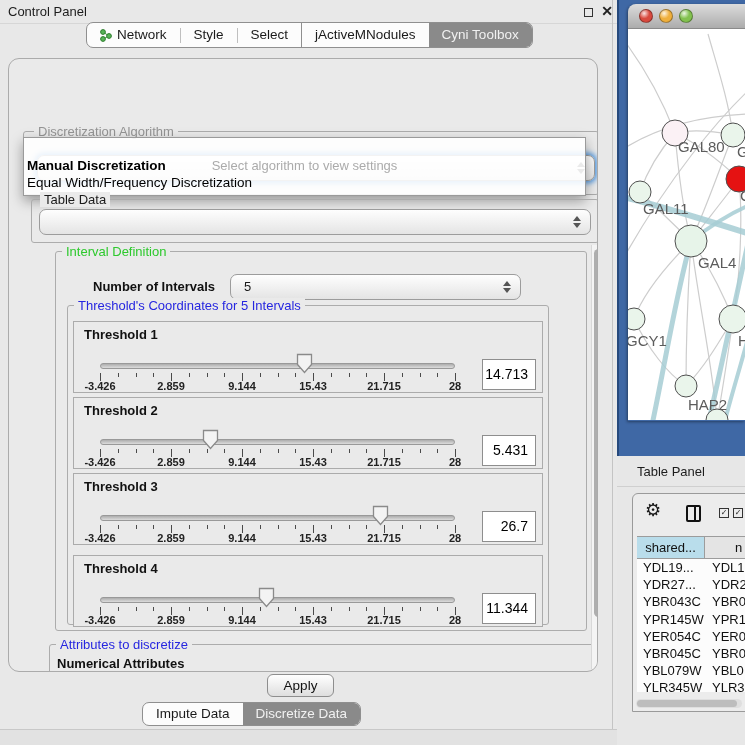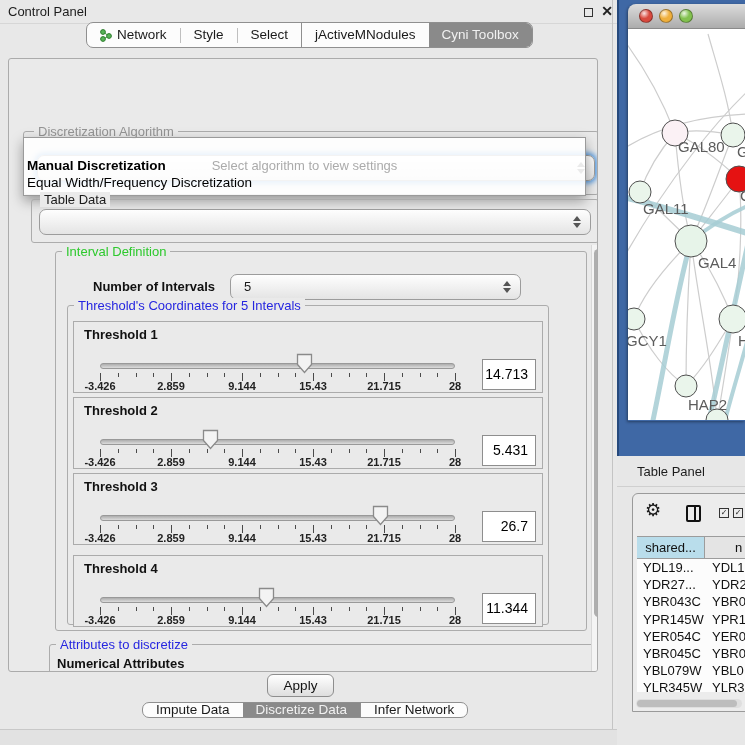--- a/index.html
+++ b/index.html
@@ -18,25 +18,25 @@
   .win-ctl{top:6px;width:11px;height:11px;}
   #float-btn{left:584px;border:1.5px solid #333;top:8px;width:9px;height:9px;}
   #close-btn{left:600px;top:3px;font-size:14px;font-weight:bold;color:#222;width:14px;height:16px;line-height:16px;text-align:center;}
   .tabbar{display:flex;background:#FCFCFC;border:1px solid #8F8F8F;border-radius:7px;overflow:hidden;}
   .tab{padding:0 13px;font-size:13.5px;color:#1A1A1A;white-space:nowrap;display:flex;align-items:center;gap:5px;}
   .tab.sel{background:var(--selected_tab);color:#F1F1F1;}
   .tab.bl{border-left:1px solid #8F8F8F;}
   .sep{width:1px;height:15px;background:#BFBFBF;align-self:center;}
   #top-tabs{left:86px;top:22px;height:26px;}
   #top-tabs .tab{line-height:24px;}
-  #bottom-tabs{left:142px;top:702px;height:16px;}
+  #bottom-tabs{left:142px;top:702px;height:24px;}
   #bottom-tabs .tab{line-height:22px;}
   
   #main-panel{left:8px;top:58px;width:590px;height:614px;background:var(--panel_bg);
-    border:1px solid #ABABAB;border-radius:3px;overflow:hidden;padding-left:32px;}
+    border:1px solid #ABABAB;border-radius:11px;overflow:hidden;padding-left:32px;}
   .group{position:absolute;border:1px solid #ACACAC;border-radius:3px;}
   .gtitle{position:absolute;font-size:13px;background:var(--panel_bg);padding:0 4px;white-space:nowrap;}
   .green{color:var(--green_title);} .blue{color:var(--blue_title);}
   .combo{position:absolute;background:linear-gradient(#FEFEFE,#E4E4E4);border:1px solid #9C9C9C;
     border-radius:7px;font-size:13px;color:#1A1A1A;line-height:24px;padding-left:13px;}
   .stepper{position:absolute;right:9px;top:5px;width:9px;height:14px;}
   .stepper:before,.stepper:after{content:"";position:absolute;left:1px;border-left:4px solid transparent;border-right:4px solid transparent;}
   .stepper:before{top:1px;border-bottom:5px solid #555;}
   .stepper:after{bottom:1px;border-top:5px solid #555;}
   #algo-combo{left:28px;top:96px;width:558px;height:26px;color:transparent;
@@ -338,23 +338,20 @@
     </div>
 
     <div id="apply-btn" class="abs">Apply</div>
     <div id="bottom-tabs" class="abs tabbar">
         <div class="tab">
           <span>Impute Data</span>
         </div>
         <div class="tab sel">
           <span>Discretize Data</span>
         </div>
-        <div class="tab bl">
-          <span>Infer Network</span>
-        </div>
       </div>
   </div>
 
   <div id="win-edge" class="abs"></div>
   <div id="win-bottom" class="abs"></div>
 
   <div id="desktop" class="abs"></div>
 
   <div id="net-win" class="abs">
     <div id="net-titlebar">

